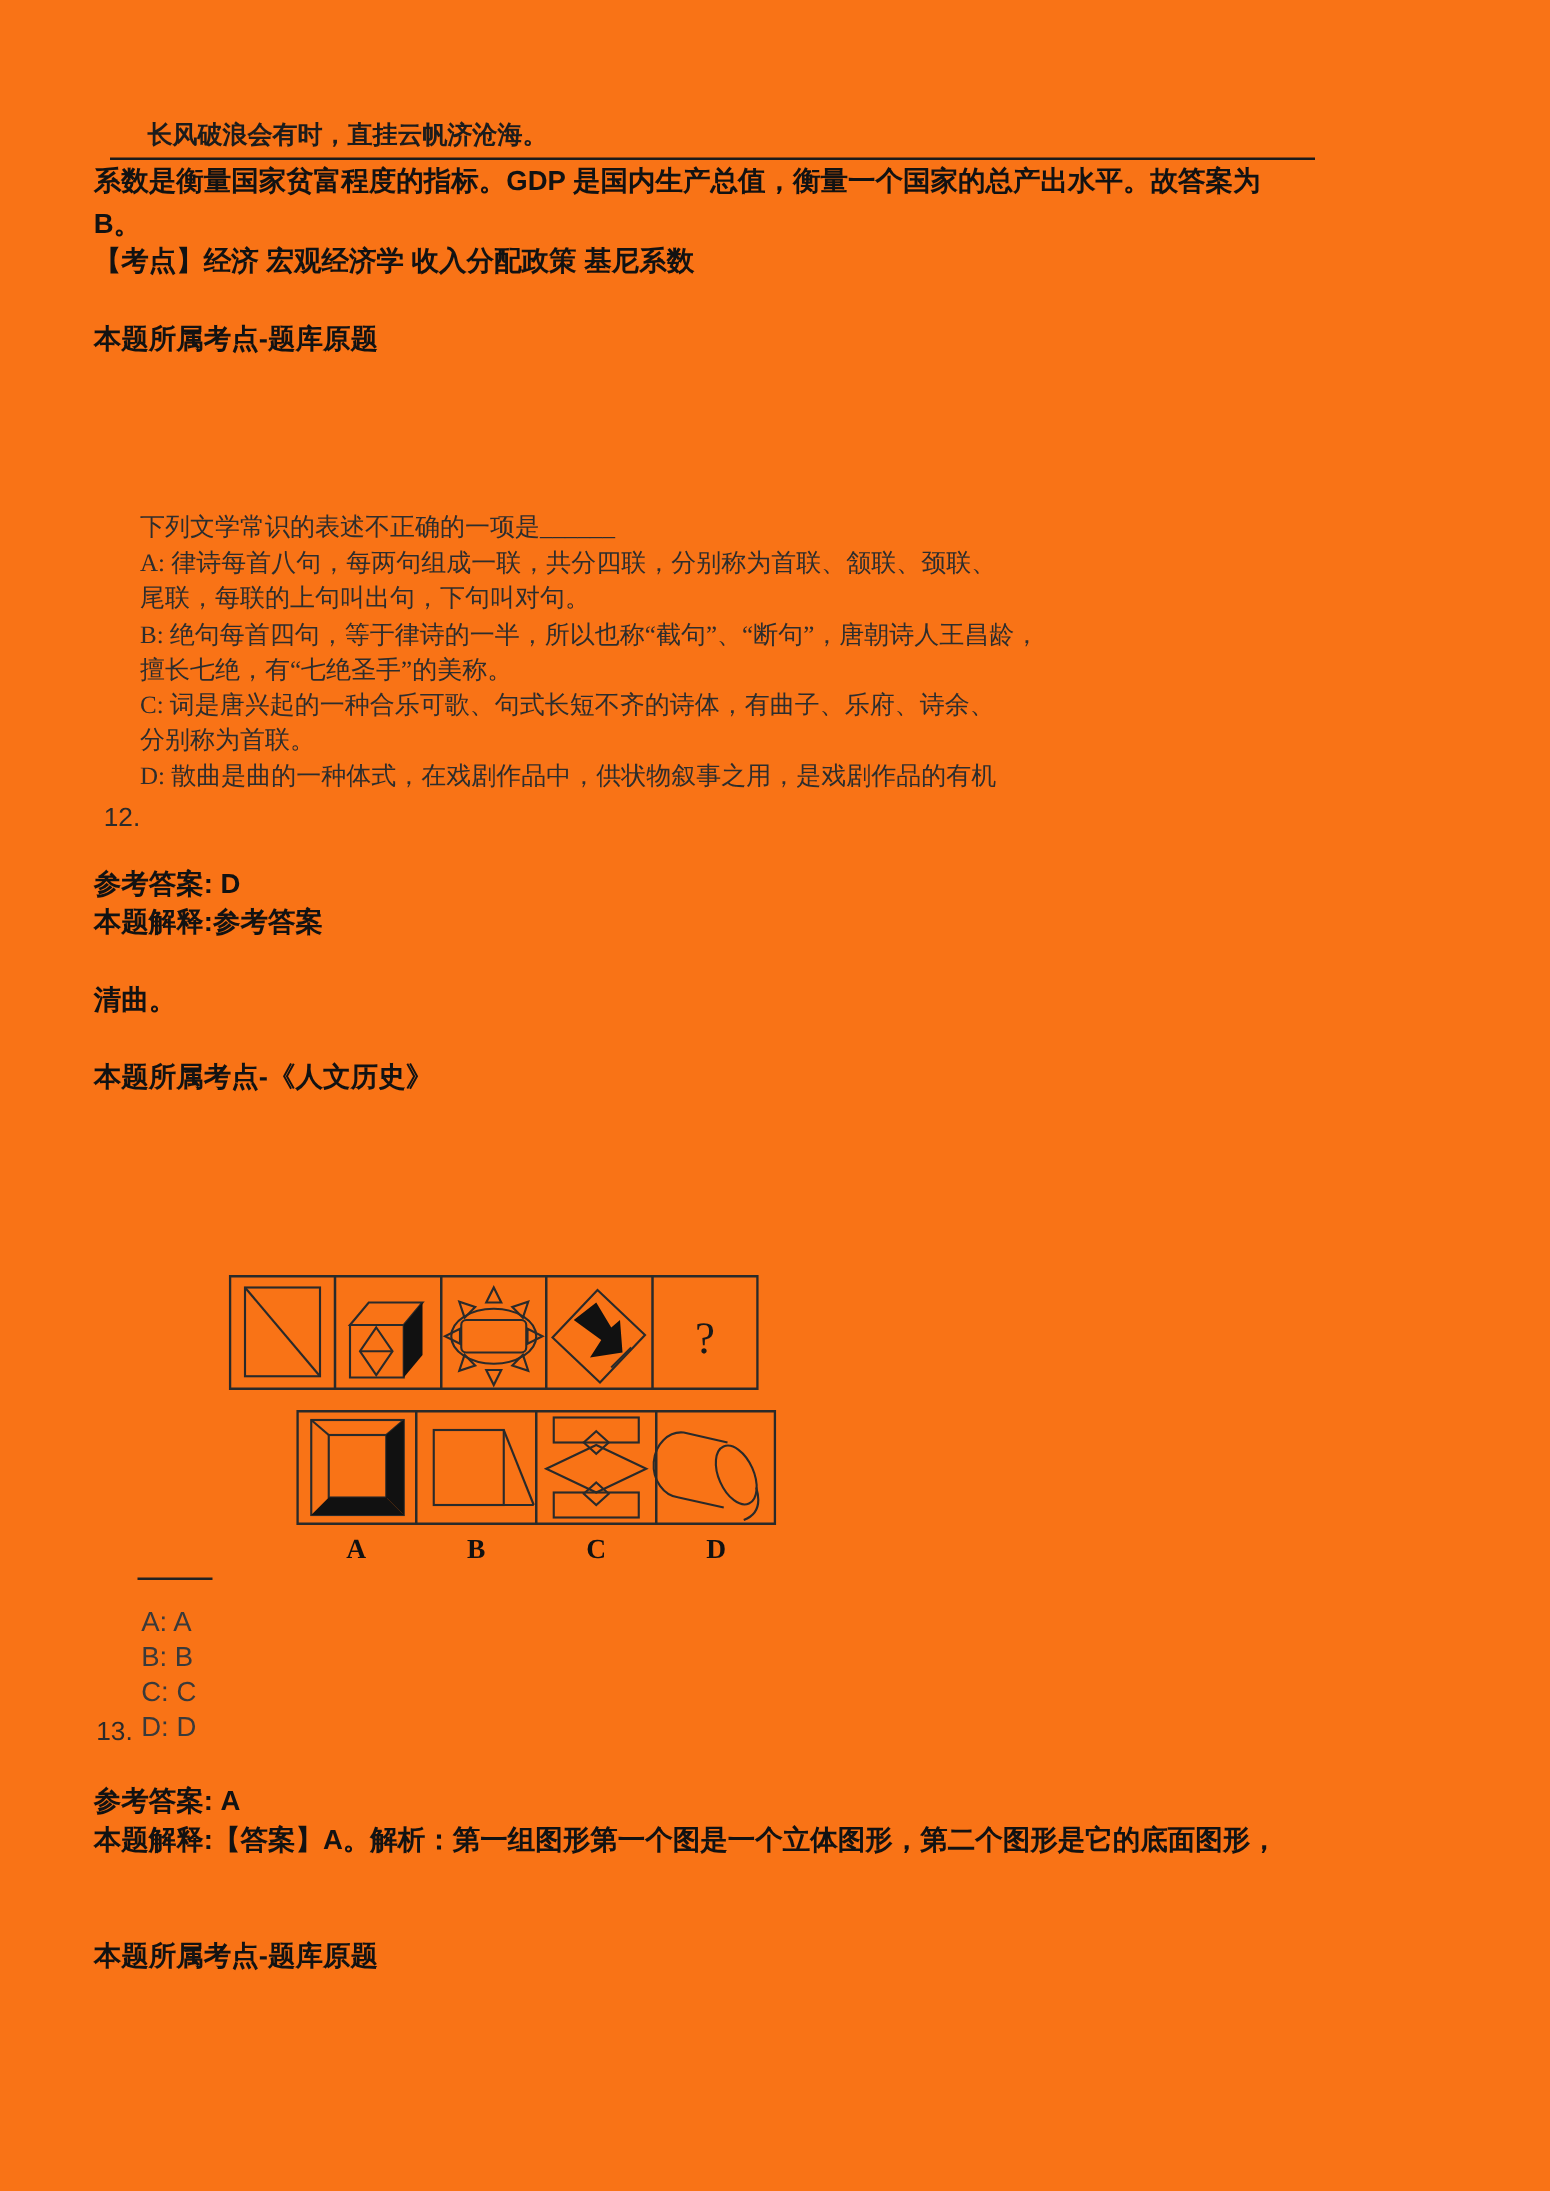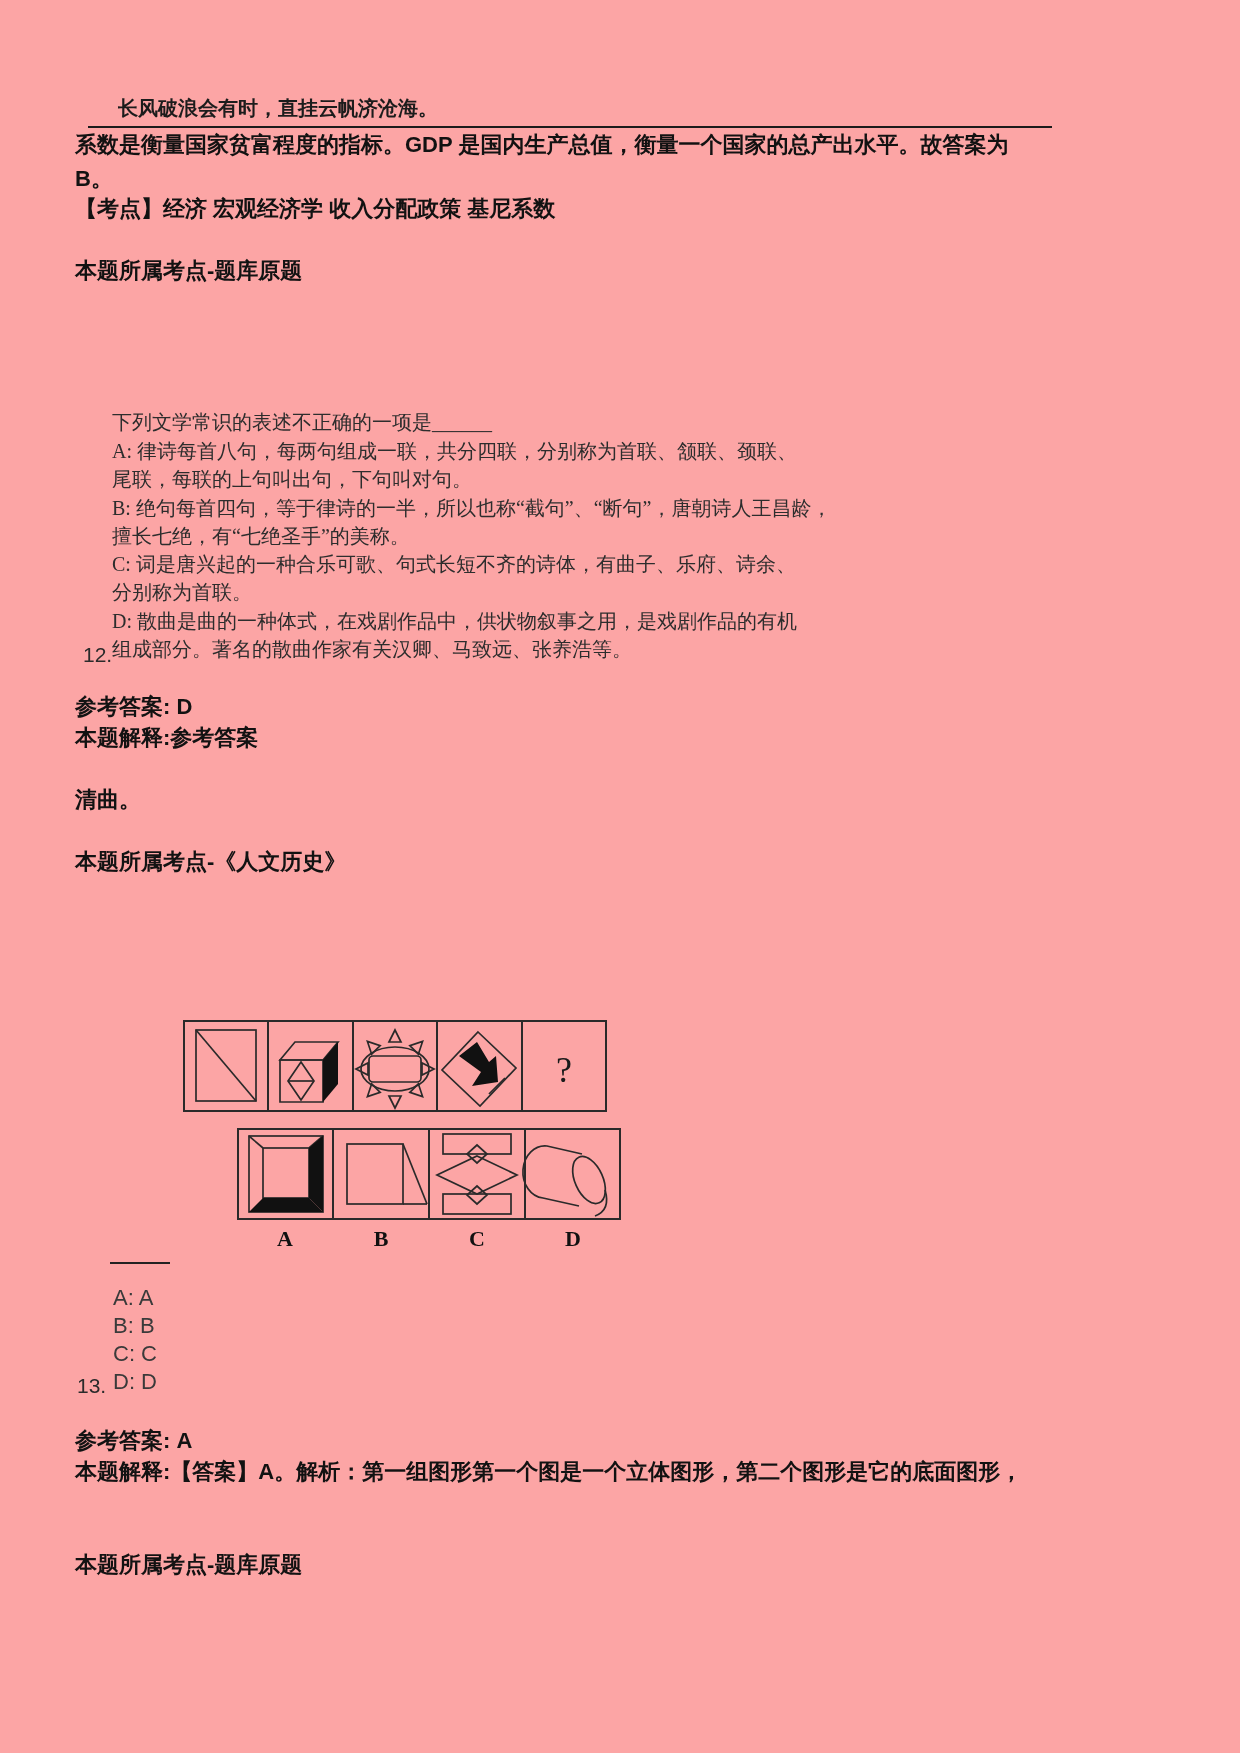--- a/index.html
+++ b/index.html
@@ -1,21 +1,21 @@
 <!DOCTYPE html>
 <html><head>
 <meta charset="utf-8">
 <style>
   html,body{margin:0;padding:0;}
   body{background:#e9e9e9;}
   .page{
     position:relative;
     width:1240px;height:1753px;
     margin:0 auto;
-    background:#fca5a5;
+    background:#f97316;
     overflow:hidden;
     font-family:"Liberation Sans", sans-serif;
     color:#161616;
   }
   .ln{position:absolute;white-space:nowrap;line-height:1.15;}
   .quote{font-family:"Liberation Serif", serif;font-size:20px;font-weight:600;color:#1c1c1c;}
   .rule{position:absolute;background:#1b1b1b;}
   .bold-line{font-size:22px;font-weight:700;color:#121212;}
   .q-line{font-family:"Liberation Serif", serif;font-size:20px;font-weight:400;color:#2d2d2d;}
   .opt-line{font-size:22px;font-weight:400;color:#3a3a3a;}
@@ -42,21 +42,20 @@
   <div class="ln bold-line" style="left:75px;top:258px;">本题所属考点-题库原题</div>
 
   <div class="ln q-line" style="left:112px;top:440px;">A: 律诗每首八句，每两句组成一联，共分四联，分别称为首联、颔联、颈联、</div>
   <div class="ln q-line" style="left:112px;top:411px;">下列文学常识的表述不正确的一项是______</div>
   <div class="ln q-line" style="left:112px;top:468px;">尾联，每联的上句叫出句，下句叫对句。</div>
   <div class="ln q-line" style="left:112px;top:497px;">B: 绝句每首四句，等于律诗的一半，所以也称“截句”、“断句”，唐朝诗人王昌龄，</div>
   <div class="ln q-line" style="left:112px;top:525px;">擅长七绝，有“七绝圣手”的美称。</div>
   <div class="ln q-line" style="left:112px;top:553px;">C: 词是唐兴起的一种合乐可歌、句式长短不齐的诗体，有曲子、乐府、诗余、</div>
   <div class="ln q-line" style="left:112px;top:581px;">分别称为首联。</div>
   <div class="ln q-line" style="left:112px;top:610px;">D: 散曲是曲的一种体式，在戏剧作品中，供状物叙事之用，是戏剧作品的有机</div>
-  <div class="ln q-line" style="left:112px;top:638px;">组成部分。著名的散曲作家有关汉卿、马致远、张养浩等。</div>
   <div class="ln qnum" style="left:83px;top:643px;">12.</div>
 
   <div class="ln bold-line" style="left:75px;top:694px;">参考答案: D</div>
   <div class="ln bold-line" style="left:75px;top:725px;">本题解释:参考答案</div>
   <div class="ln bold-line" style="left:75px;top:787px;">清曲。</div>
   <div class="ln bold-line" style="left:75px;top:849px;">本题所属考点-《人文历史》</div>
 
   <svg style="left:183px;top:1020px;" width="424" height="92" viewBox="0 0 424 92">
     <rect class="st" x="1" y="1" width="422" height="90"></rect>
     <line class="st" x1="85" y1="1" x2="85" y2="91"></line>

